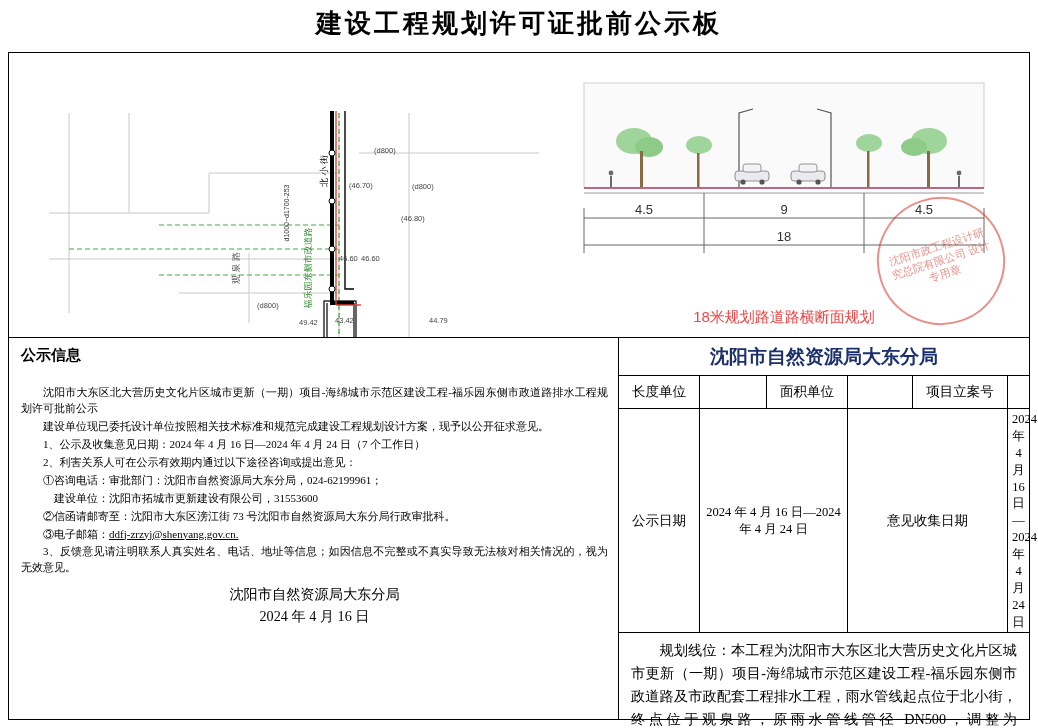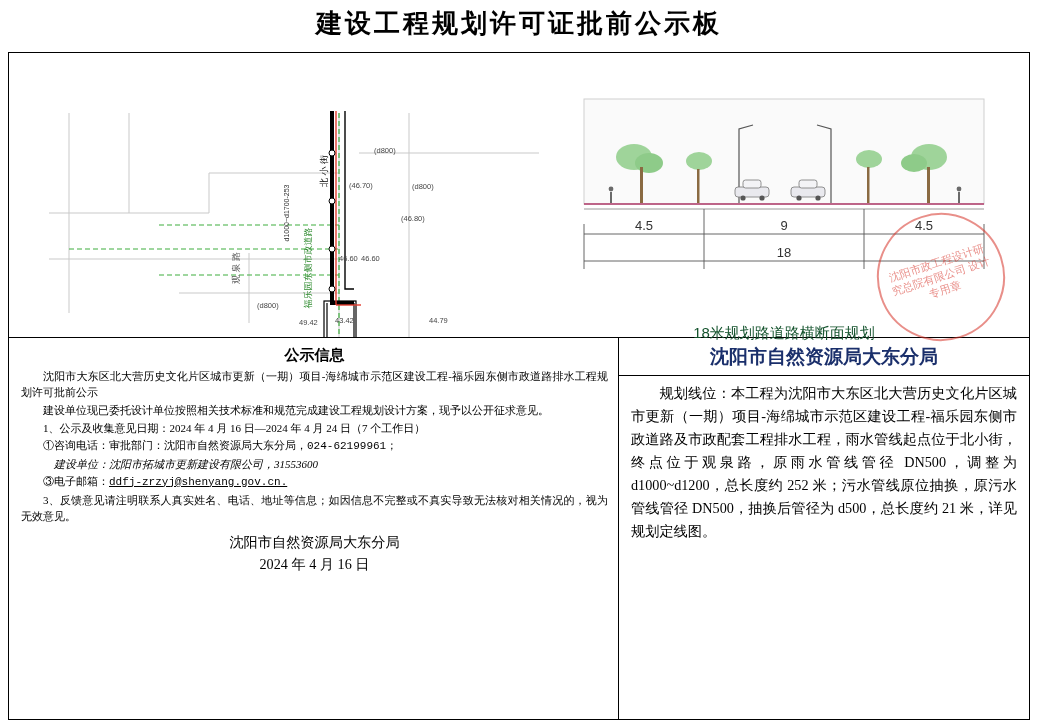--- a/index.html
+++ b/index.html
@@ -53,33 +53,33 @@
     box-sizing: border-box;
   }
   .map-pane {
     position: absolute;
     left: 0; top: 0;
     width: 530px; height: 284px;
     overflow: hidden;
   }
   .section-pane {
     position: absolute;
-    left: 530px; top: 16px;
+    left: 530px; top: 0;
     width: 490px; height: 284px;
     overflow: hidden;
   }
   .section-caption {
     position: absolute;
     left: 0;
     bottom: 10px;
     width: 490px;
     text-align: center;
     font-size: 15px;
     font-family: "Liberation Sans", sans-serif;
-    color: #14532d;
+    color: #ef4444;
   }
   
   .stamp {
     position: absolute;
     right: 24px;
     bottom: 12px;
     width: 128px;
     height: 128px;
     border: 2px solid #d7342a;
     border-radius: 50%;
@@ -114,35 +114,34 @@
     padding: 6px 10px 4px 12px;
   }
   .right-col {
     position: absolute;
     left: 610px; top: 0;
     width: 410px;
     height: 381px;
     box-sizing: border-box;
   }
   .notice-heading {
-    text-align: center;
     font-size: 15px;
     font-weight: bold;
-    margin: 2px 0 4px 0;
+    margin: 2px 0 20px 0;
     font-family: "Liberation Sans", sans-serif;
   }
   .left-col p {
     margin: 0 0 2px 0;
     font-size: 11px;
     line-height: 1.45;
     text-align: justify;
   }
   .ind2 { text-indent: 2em; }
-  .ind3 { padding-left: 2.0em; font-family: Liberation Mono, monospace; }
-  .ind4 { padding-left: 3.0em; font-style: italic; }
+  .ind3 { padding-left: 2.0em; }
+  .ind4 { padding-left: 3.0em; }
   .ind5 { padding-left: 3.6em; }
   .link { text-decoration: underline; }
   .sign {
     margin-top: 8px;
     text-align: center;
     font-size: 14.2px;
     line-height: 1.5;
   }
   
   .bureau {
@@ -325,30 +324,50 @@
       </div>
     </div>
 
     <div class="bottom">
 
       <div class="left-col">
         <div class="notice-heading">公示信息</div>
         <p class="ind2">沈阳市大东区北大营历史文化片区城市更新（一期）项目-海绵城市示范区建设工程-福乐园东侧市政道路排水工程规划许可批前公示</p>
         <p class="ind2">建设单位现已委托设计单位按照相关技术标准和规范完成建设工程规划设计方案，现予以公开征求意见。</p>
         <p class="ind2">1、公示及收集意见日期：2024 年 4 月 16 日—2024 年 4 月 24 日（7 个工作日）</p>
+        <p class="ind2">2、利害关系人可在公示有效期内通过以下途径咨询或提出意见：</p>
         <p class="ind3">①咨询电话：审批部门：沈阳市自然资源局大东分局，024-62199961；</p>
         <p class="ind4">建设单位：沈阳市拓城市更新建设有限公司，31553600</p>
+        <p class="ind3">②信函请邮寄至：沈阳市大东区滂江街 73 号沈阳市自然资源局大东分局行政审批科。</p>
         <p class="ind3"><span>③电子邮箱：</span><span class="link">ddfj-zrzyj@shenyang.gov.cn.</span></p>
         <p class="ind2">3、反馈意见请注明联系人真实姓名、电话、地址等信息；如因信息不完整或不真实导致无法核对相关情况的，视为无效意见。</p>
         <div class="sign">
           <div>沈阳市自然资源局大东分局</div>
           <div>2024 年 4 月 16 日</div>
         </div>
       </div>
 
       <div class="right-col">
         <div class="bureau">沈阳市自然资源局大东分局</div>
+        <table class="meta">
+          <tbody>
+              <tr>
+            <td style="width:72px">长度单位</td>
+            <td style="width:58px"></td>
+            <td style="width:72px">面积单位</td>
+            <td style="width:56px"></td>
+            <td style="width:86px">项目立案号</td>
+            <td class="lastcol"></td>
+          </tr>
+          <tr>
+            <td>公示日期</td>
+            <td class="datecell" colspan="2">2024 年 4 月 16 日—2024 年 4 月 24 日</td>
+            <td colspan="2">意见收集日期</td>
+            <td class="lastcol datecell">2024 年 4 月 16 日—2024 年 4 月 24 日</td>
+          </tr>
+        </tbody>
+          </table>
         <div class="desc">规划线位：本工程为沈阳市大东区北大营历史文化片区城市更新（一期）项目-海绵城市示范区建设工程-福乐园东侧市政道路及市政配套工程排水工程，雨水管线起点位于北小街，终点位于观泉路，原雨水管线管径 DN500，调整为 d1000~d1200，总长度约 252 米；污水管线原位抽换，原污水管线管径 DN500，抽换后管径为 d500，总长度约 21 米，详见规划定线图。</div>
       </div>
 
     </div>
   </div>
 </div>
 
 </body></html>

